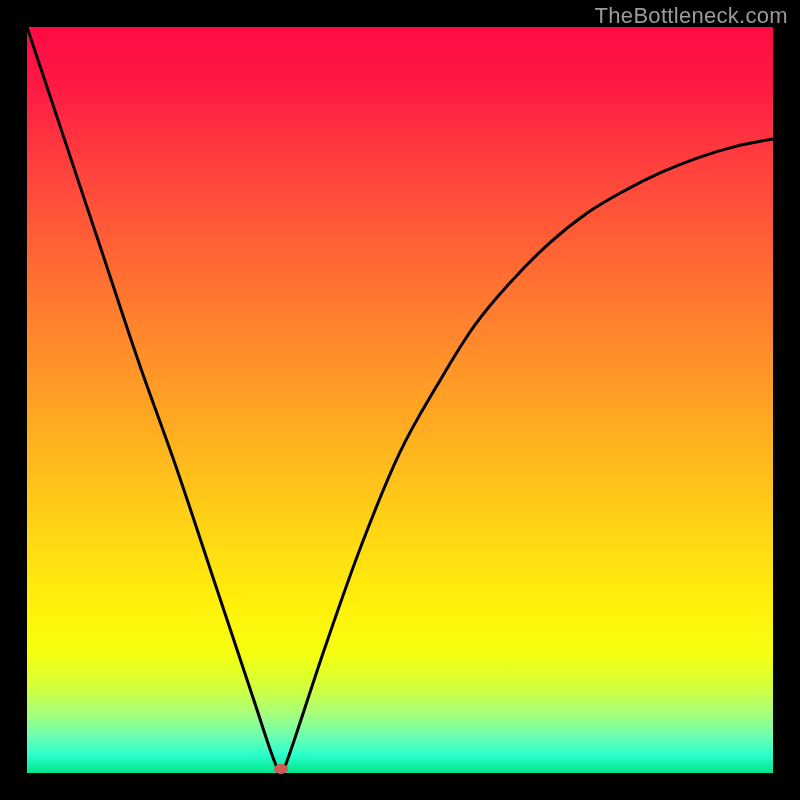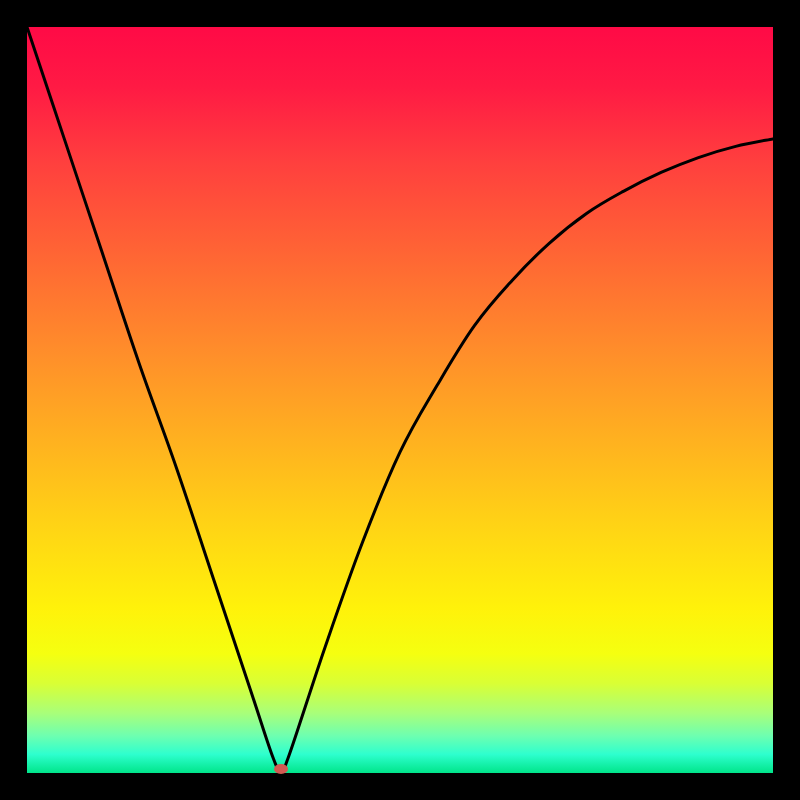--- a/index.html
+++ b/index.html
@@ -66,19 +66,20 @@
     height: 10px;
     background: #d25a52;
     border-radius: 50%;
     transform: translate(-50%, -50%);
   }
 </style>
 </head>
 <body>
 
 <div class="frame">
+  <div class="watermark">TheBottleneck.com</div>
   <div class="plot">
     <svg class="curve" viewBox="0 0 746 746" preserveAspectRatio="none">
       <path d="M 0 0 C 6.714 20.141999999999996, 23.872000000000003 71.61599999999996, 37.300000000000004 111.89999999999998 C 50.72800000000001 152.184, 61.17200000000001 183.51600000000008, 74.60000000000001 223.80000000000007 C 88.028 264.08400000000006, 98.472 296.7588, 111.89999999999999 335.7 C 125.32799999999999 374.64119999999997, 135.77200000000002 401.19880000000006, 149.20000000000002 440.14000000000004 C 162.62800000000001 479.0812, 173.072 511.756, 186.5 552.04 C 199.928 592.324, 213.05759999999998 631.7128, 223.79999999999998 663.94 C 234.5424 696.1672000000001, 240.8088 716.9806000000001, 246.18 731.08 C 251.55120000000002 745.1794, 250.95440000000002 742.27, 253.64000000000001 742.27 C 256.3256 742.27, 253.04319999999996 753.2362, 261.09999999999997 731.08 C 269.1568 708.9238, 284.97200000000004 658.1211999999999, 298.40000000000003 619.18 C 311.82800000000003 580.2388, 322.272 549.6528, 335.7 514.74 C 349.128 479.8272, 359.572 453.41880000000003, 373 425.22 C 386.428 397.0212, 396.872 380.9076, 410.3 358.08 C 423.728 335.25239999999997, 434.17199999999997 317.1992, 447.59999999999997 298.40000000000003 C 461.02799999999996 279.60080000000005, 471.47200000000004 268.4108, 484.90000000000003 253.64 C 498.32800000000003 238.86919999999998, 508.77199999999993 228.42520000000002, 522.1999999999999 216.34000000000003 C 535.6279999999999 204.25480000000005, 546.072 195.8996, 559.5 186.5 C 572.928 177.1004, 583.3720000000001 171.5054, 596.8000000000001 164.12 C 610.2280000000001 156.7346, 620.672 151.5125999999999, 634.1 145.4699999999999 C 647.528 139.42739999999992, 657.972 135.24980000000005, 671.4 130.55000000000007 C 684.828 125.85020000000009, 695.2719999999999 122.71700000000003, 708.6999999999999 119.36000000000001 C 722.1279999999999 116.003, 739.286 113.24279999999999, 746 111.89999999999998" id="curvePath" fill="none" stroke="#000" stroke-width="3" stroke-linejoin="round" stroke-linecap="round"></path>
     </svg>
     <div class="marker" id="marker" style="left: 253.64px; top: 742.27px; background: rgb(210, 90, 82);"></div>
   </div>
 </div>
 
 </body></html>

